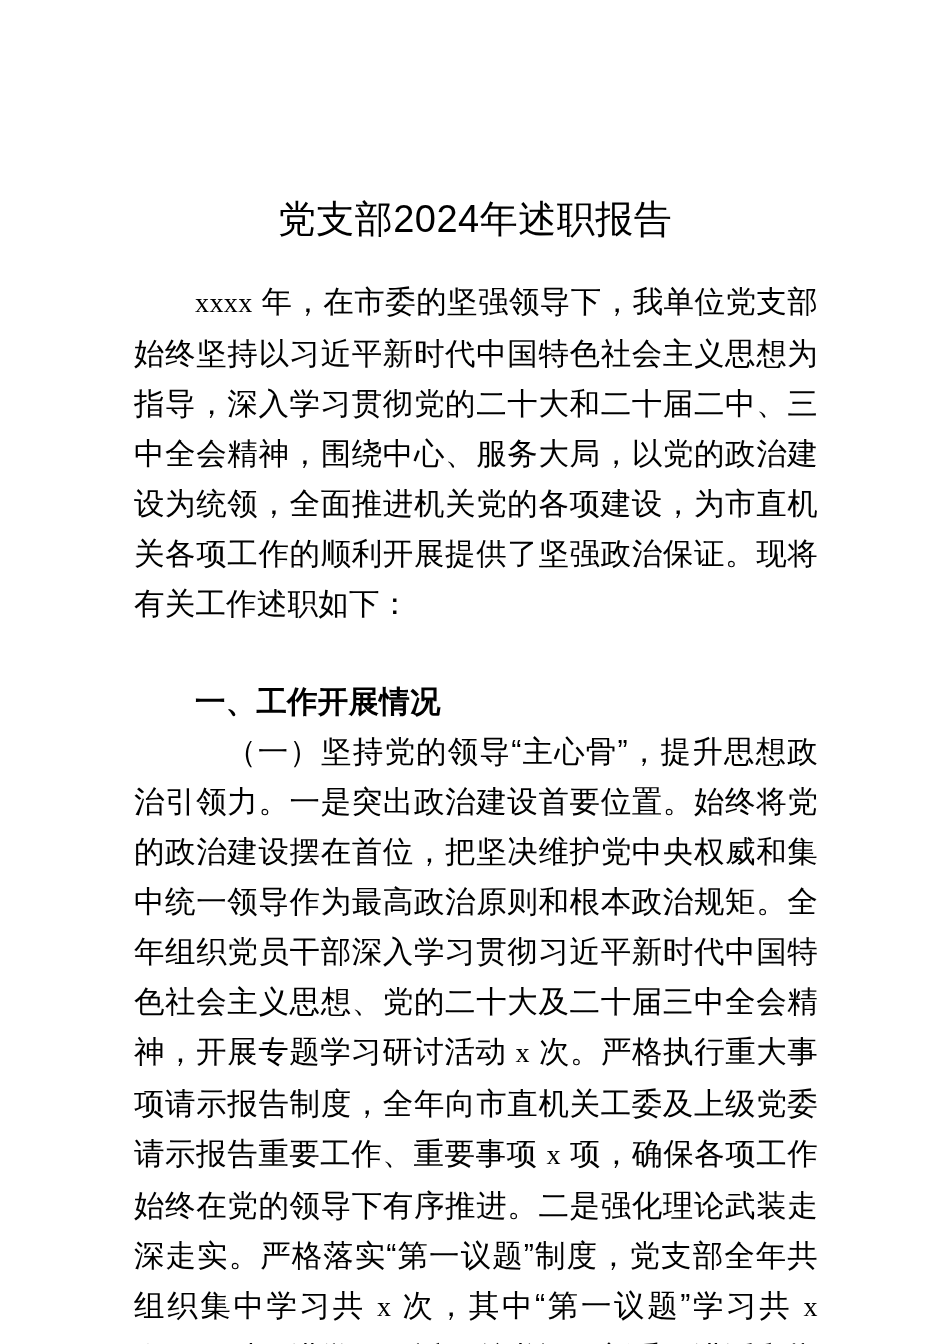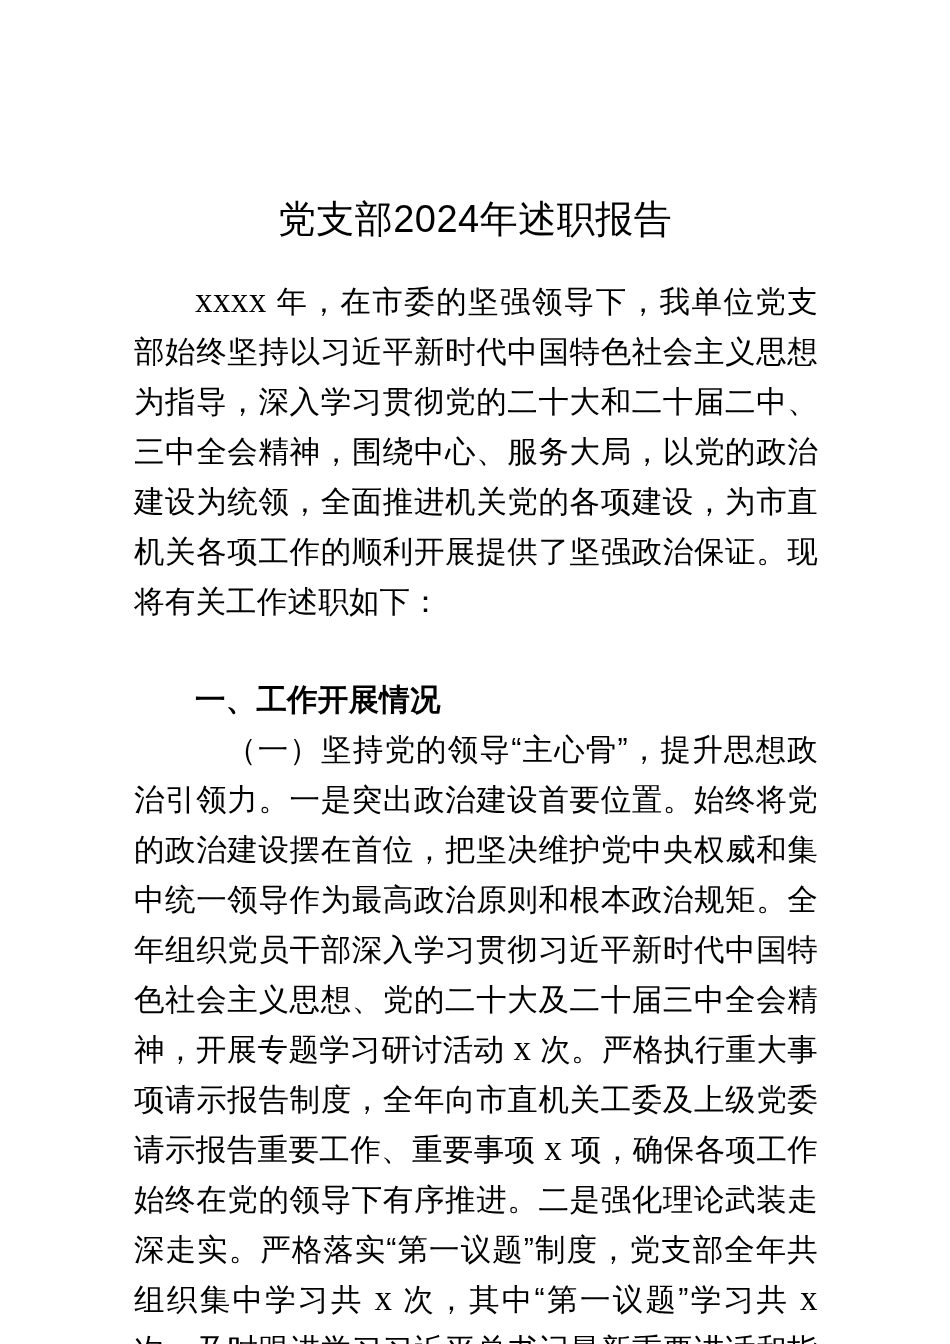--- a/index.html
+++ b/index.html
@@ -67,21 +67,21 @@
   p.heading {
     font-weight: 700;
     text-align: left;
     text-indent: 61px;
     margin-top: 48px;
   }
 
   
   .lat {
     font-family: "Liberation Serif", "DejaVu Serif", serif;
-    font-size: 35px;
+    font-size: 28px;
     letter-spacing: 0.4px;
   }
 </style>
 </head>
 <body>
 
 <div class="page">
 
   <h1 class="doc-title">党支部2024年述职报告</h1>
 

